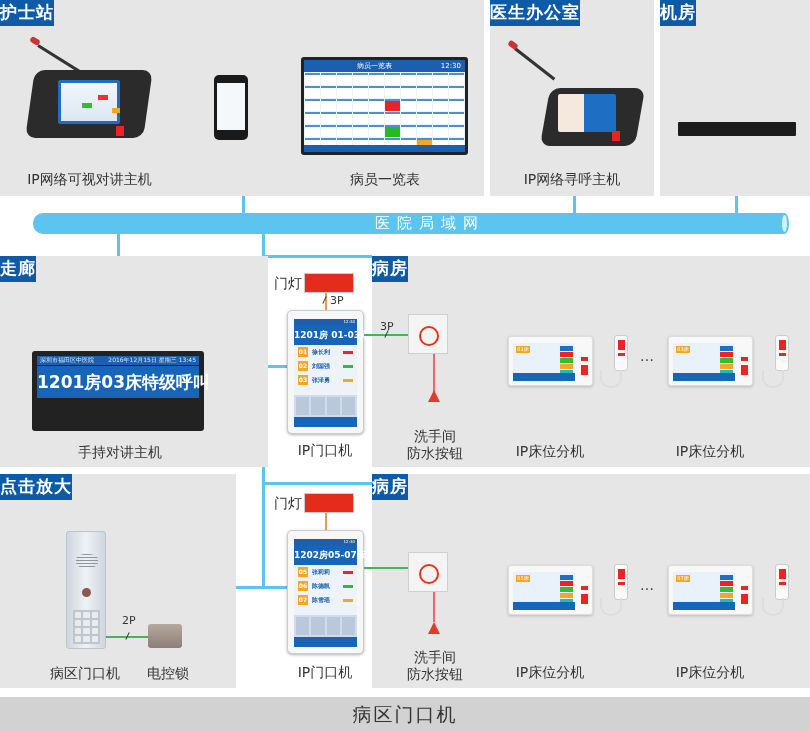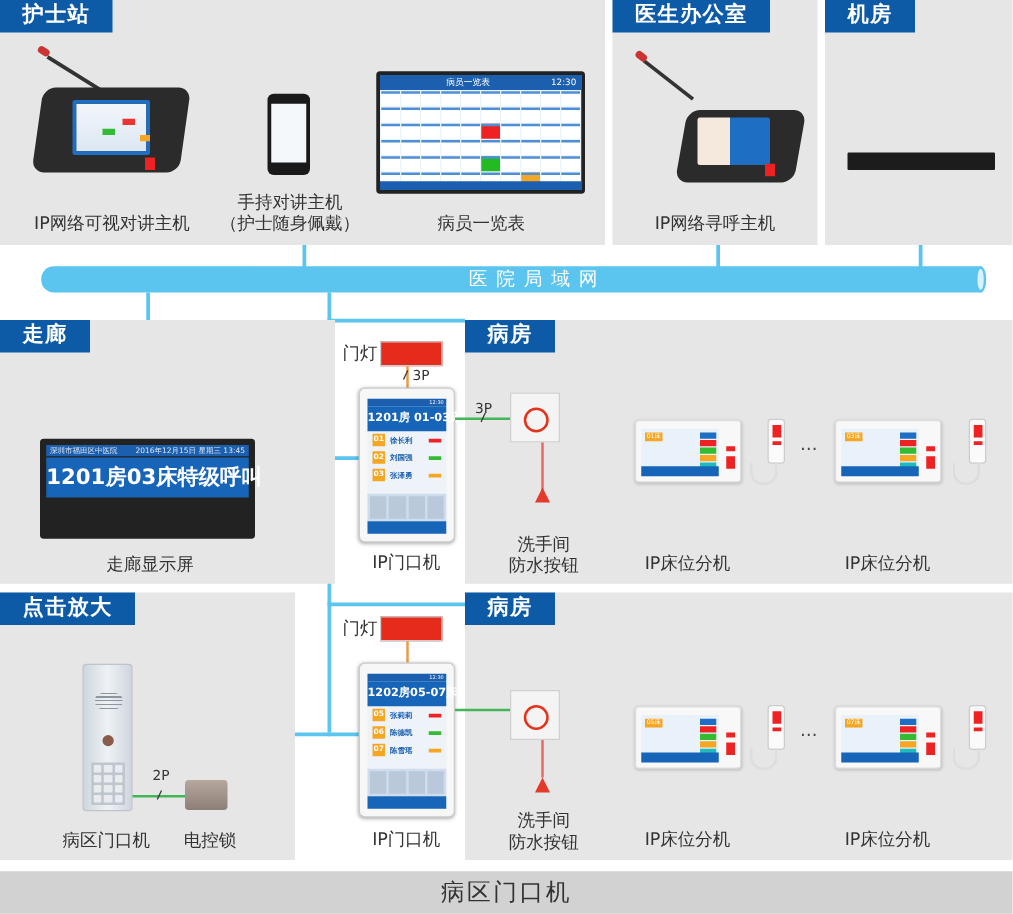--- a/index.html
+++ b/index.html
@@ -1,18 +1,18 @@
 <!DOCTYPE html>
 <html><head>
 <meta charset="utf-8">
 <style>
 *{box-sizing:border-box;margin:0;padding:0}
 body{width:810px;height:731px;background:#fff;position:relative;overflow:hidden;font-family:"DejaVu Sans","Liberation Sans",sans-serif;color:#333}
 .panel{position:absolute;background:#e6e6e6}
-.tag{position:absolute;left:0;top:0;background:#0d5aa7;color:#fff;font-weight:bold;font-size:17px;line-height:24px;height:26px;padding:0 18px;letter-spacing:1px}
+.tag{position:absolute;left:0;top:0;background:#0d5aa7;color:#fff;font-weight:bold;font-size:17px;line-height:24px;height:26px;padding:0 0;letter-spacing:1px}
 .lbl{position:absolute;font-size:14px;color:#333;text-align:center;line-height:17px;white-space:nowrap}
 .vline{position:absolute;background:#5bc5ef;width:3px}
 .hline{position:absolute;background:#5bc5ef;height:3px}
 .bus{position:absolute;left:33px;top:213px;width:752px;height:21px;background:#5bc5ef;border-radius:10px 0 0 10px}
 .bus-end{position:absolute;right:-4px;top:0;width:9px;height:21px;border-radius:50%;background:#d8f1fb;border:2px solid #5bc5ef}
 .bus-text{position:absolute;right:300px;top:1px;color:#fff;font-size:15px;letter-spacing:7px;line-height:19px}
 
 .phone-desk{position:absolute;background:#2b2b2b;border-radius:10px}
 .screen{position:absolute;background:#1e6fc4;border-radius:2px}
 .mic{position:absolute;background:#333;height:3px;transform-origin:left center}
@@ -83,24 +83,20 @@
     <div style="position:absolute;left:98px;top:95px;width:10px;height:5px;background:#e33"></div>
     <div style="position:absolute;left:82px;top:103px;width:10px;height:5px;background:#3b3"></div>
     <div style="position:absolute;left:112px;top:108px;width:8px;height:5px;background:#f5a623"></div>
     <div style="position:absolute;left:116px;top:126px;width:8px;height:10px;background:#e22"></div>
   </div>
   <div class="lbl" style="left:22px;top:171px;width:135px">IP网络可视对讲主机</div>
 
   <div class="mobile" style="left:214px;top:75px;width:34px;height:65px">
     <div class="mobile-screen"></div>
   </div>
-  <div class="lbl" style="left:172px;top:154px;width:120px">
-    <div>手持对讲主机</div>
-    <div>（护士随身佩戴）</div>
-  </div>
 
   <div class="tv" style="left:301px;top:57px;width:167px;height:98px">
     <div class="tv-inner">
       <div class="tv-head">
           <span></span>
           <span>病员一览表</span>
           <span>12:30</span>
         </div>
       <div class="tv-grid">
         <div class="tv-cell"></div>
@@ -206,21 +202,21 @@
 
 <div class="panel" style="left:0;top:256px;width:268px;height:211px">
   <div class="tag">走廊</div>
   <div class="corridor-disp" style="left:32px;top:95px;width:172px;height:80px">
     <div class="cd-head">
         <span>深圳市福田区中医院</span>
         <span>2016年12月15日 星期三 13:45</span>
       </div>
     <div class="cd-main">1201房03床特级呼叫</div>
   </div>
-  <div class="lbl" style="left:60px;top:188px;width:120px">走廊显示屏</div>
+  <div class="lbl" style="left:60px;top:188px;width:120px">手持对讲主机</div>
 </div>
 
 <div class="panel" style="left:0;top:474px;width:236px;height:214px">
   <div class="tag">点击放大</div>
   <div class="intercom" style="left:66px;top:57px">
     <div class="speaker"></div>
     <div style="position:absolute;left:15px;top:56px;width:9px;height:9px;border-radius:50%;background:#8a5a4a"></div>
     <div class="keypad">
         <div></div>
         <div></div>

